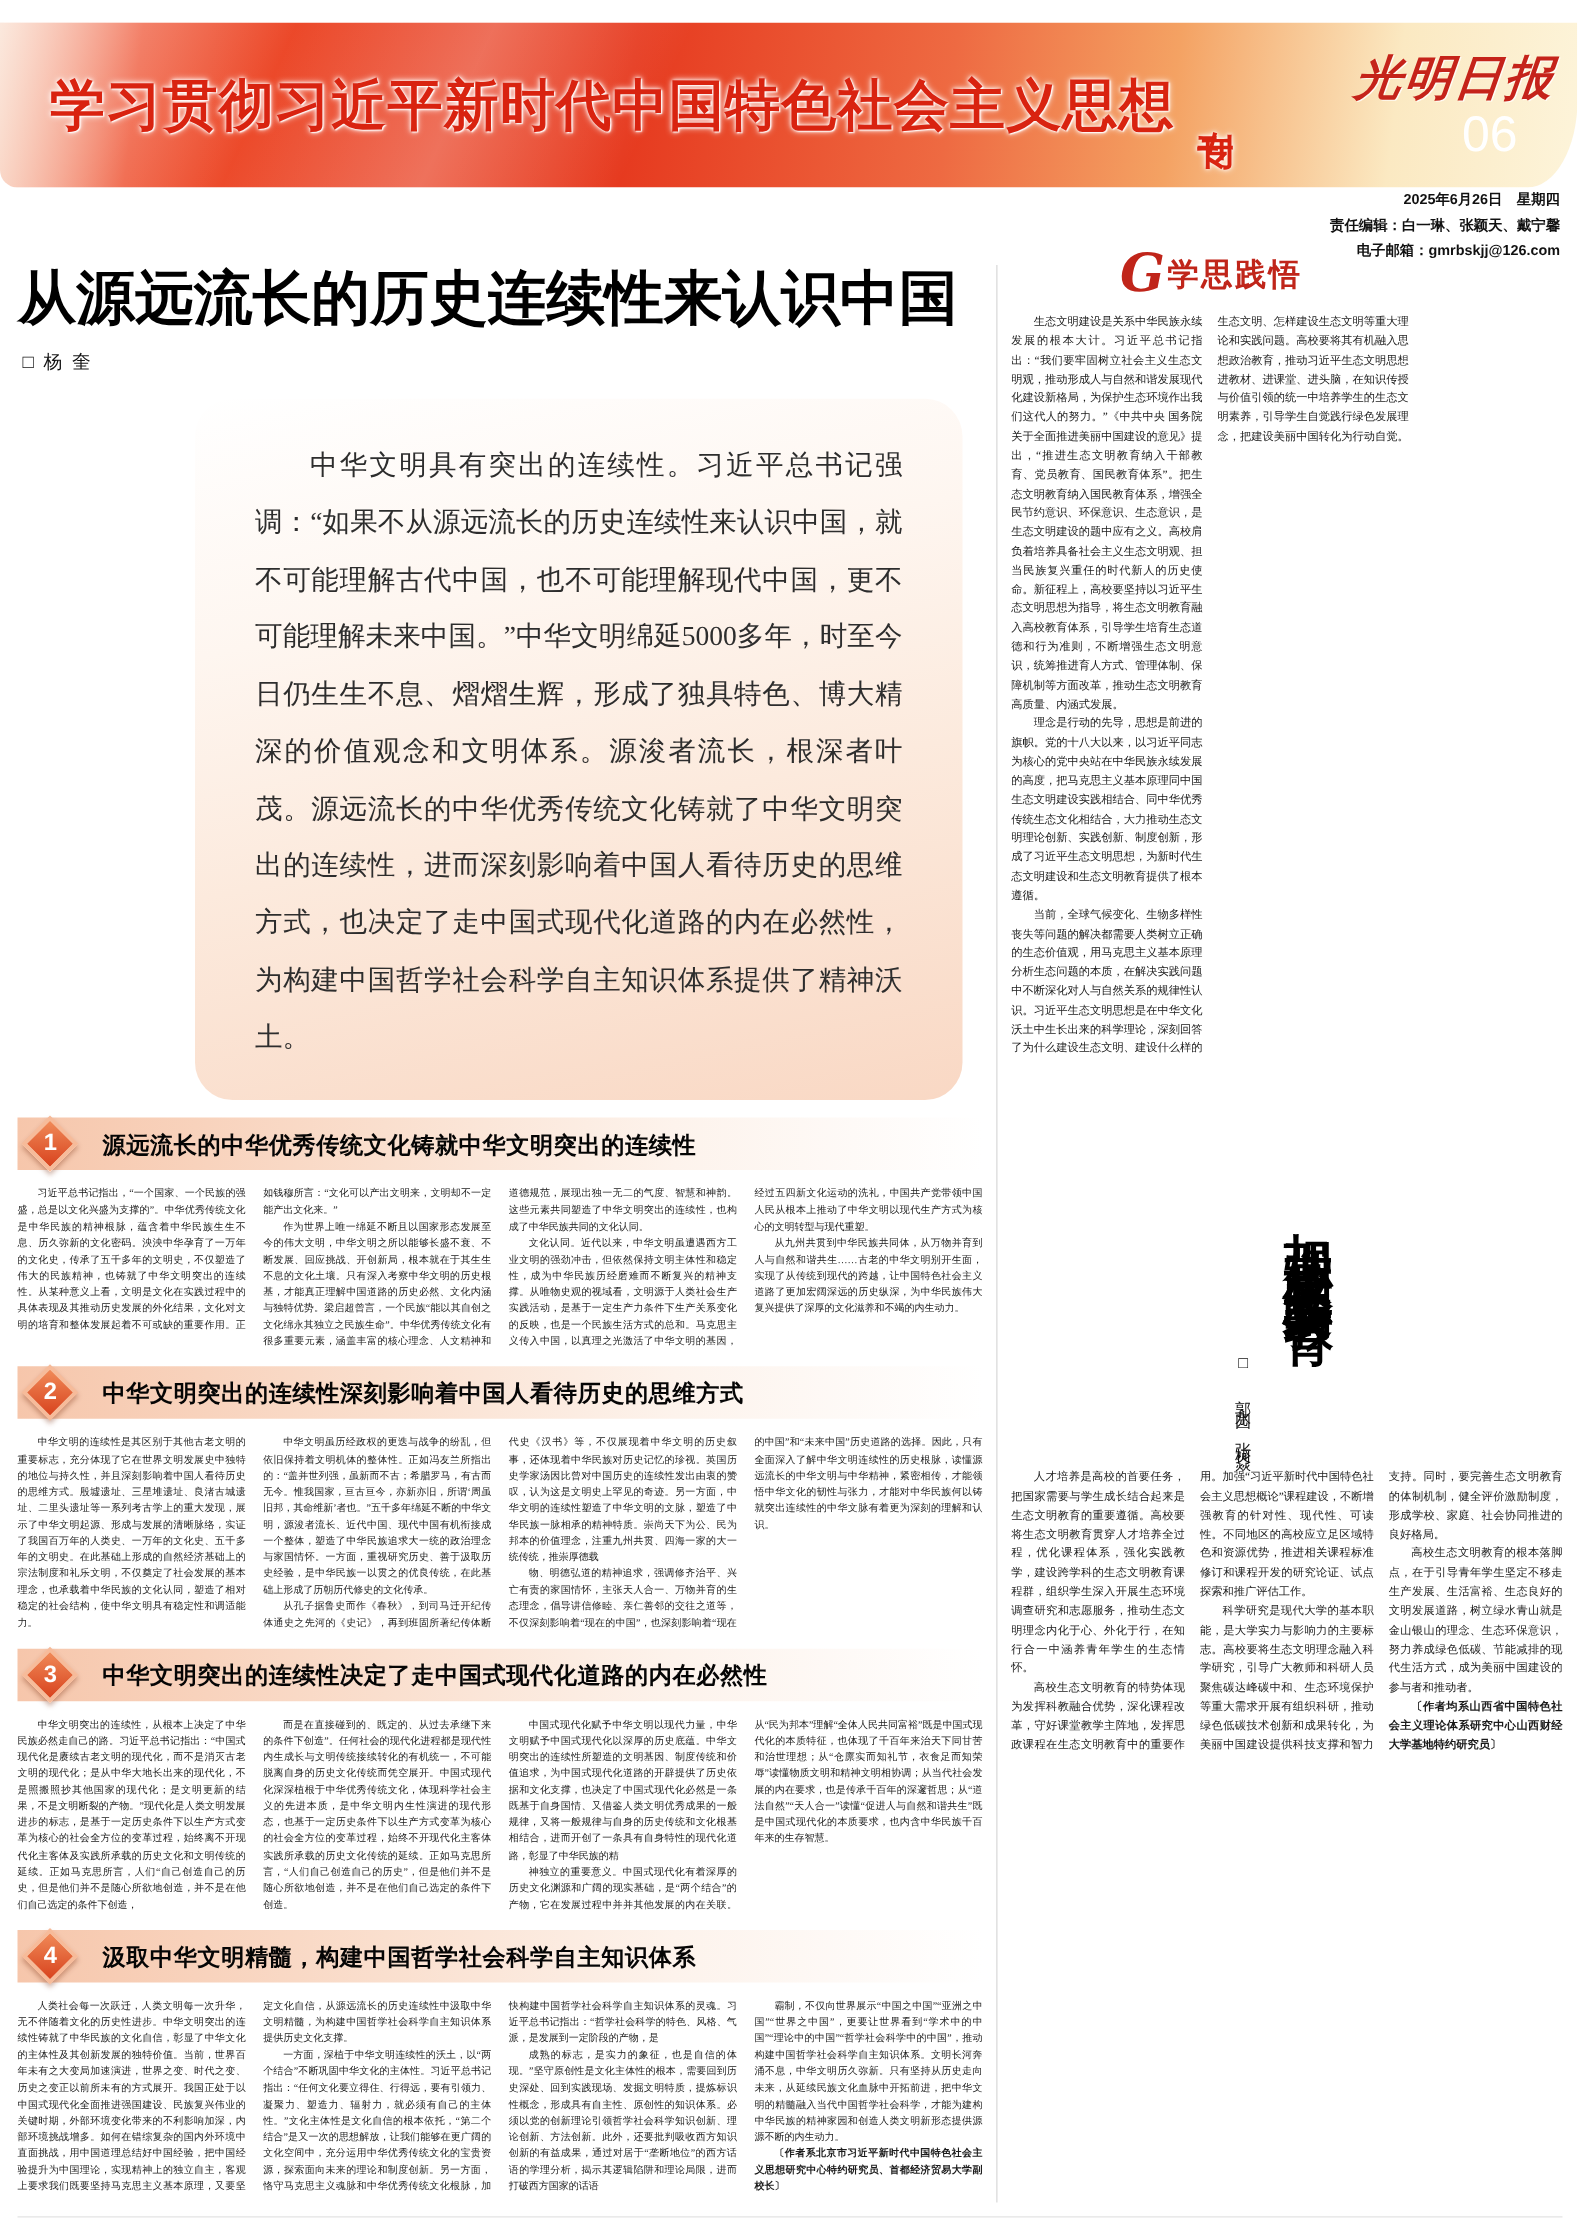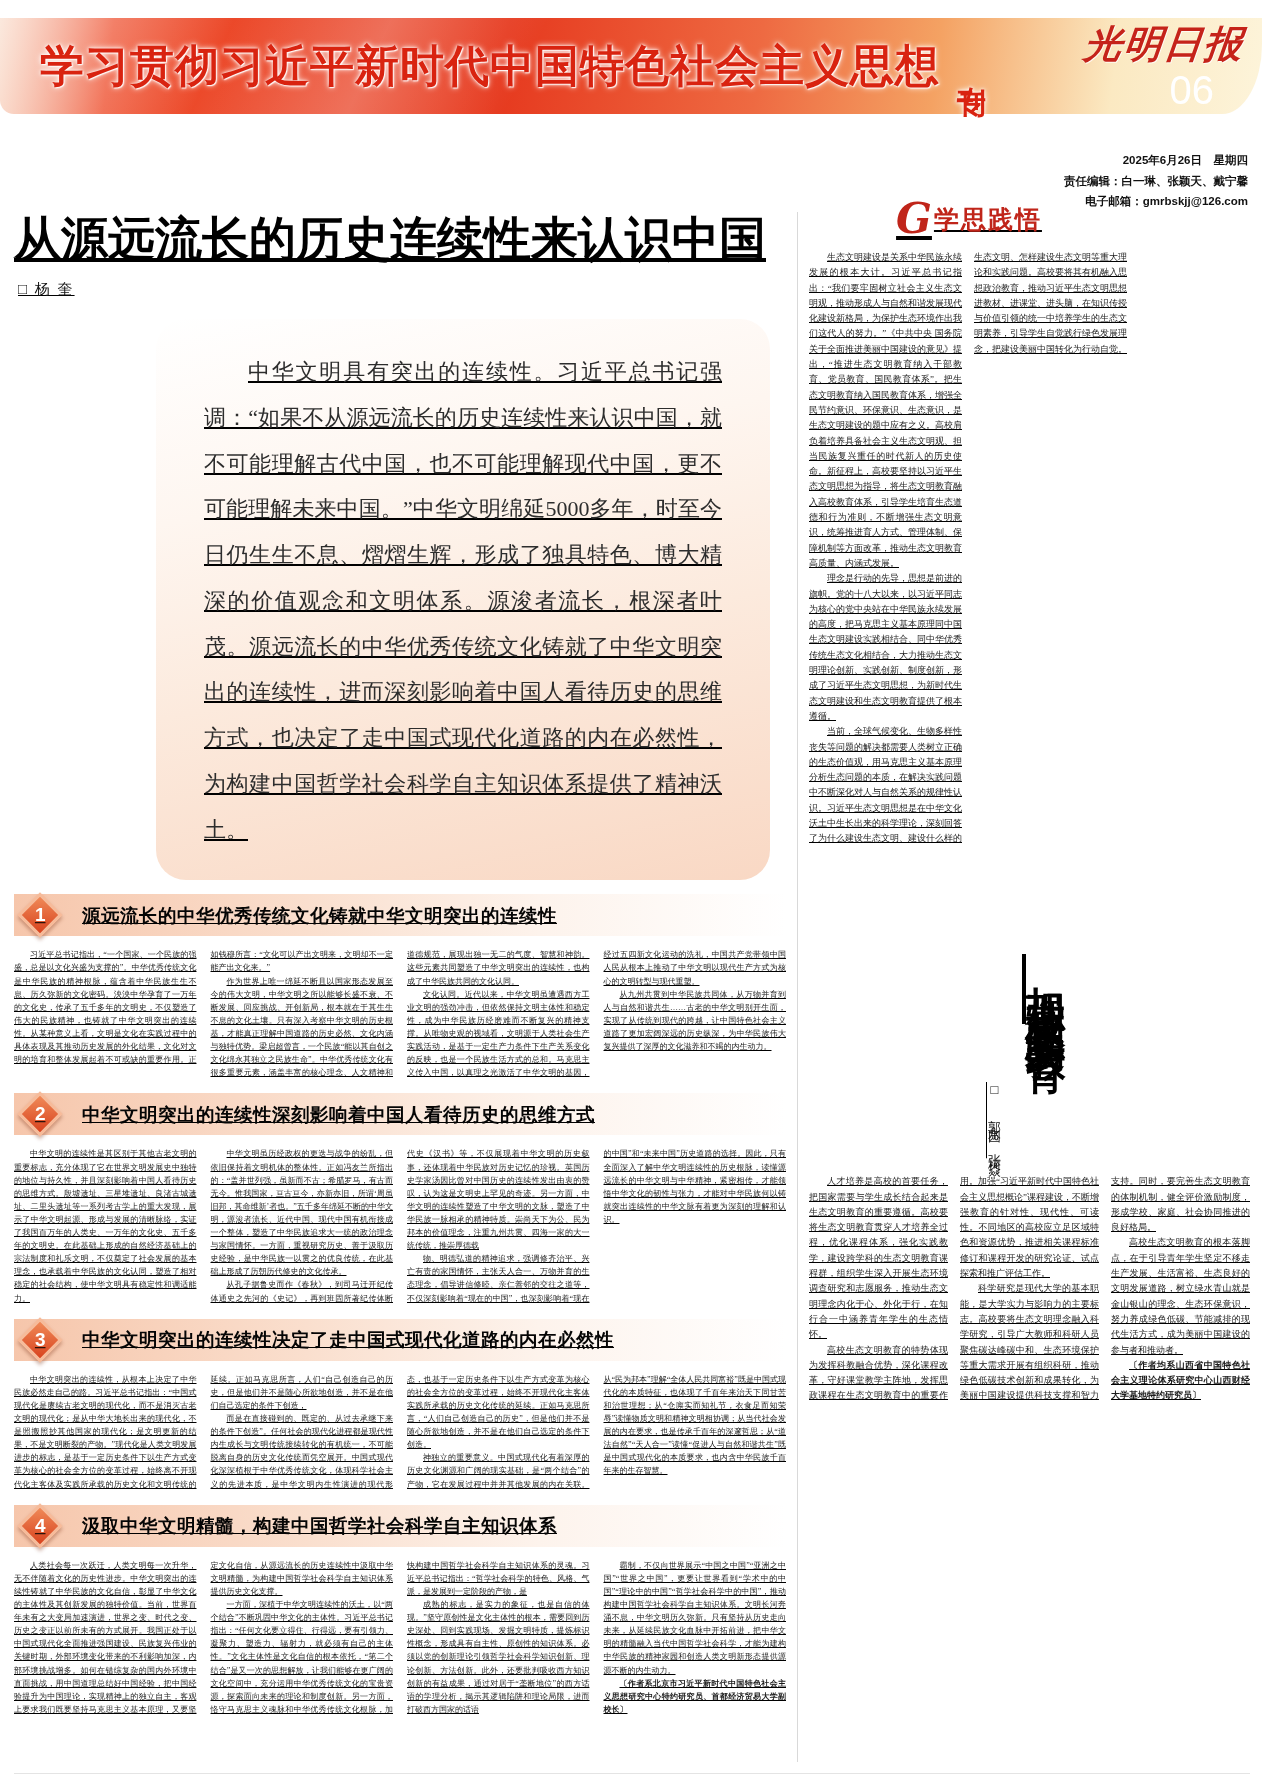--- a/index.html
+++ b/index.html
@@ -3,21 +3,21 @@
 <meta charset="utf-8">
 <style>
   * { box-sizing: border-box; margin: 0; padding: 0; }
   html,body { background:#ffffff; }
   body { font-family: "Liberation Serif", "DejaVu Serif", serif; }
   .page { position:relative; width:1262px; height:1792px; background:#fff; overflow:hidden; }
 
   
   .banner { position:absolute; left:0; top:0; width:1262px; height:148px; }
   .ribbon {
-    position:absolute; left:0; top:18px; right:0; height:96px;
+    position:absolute; left:0; top:18px; right:0; height:132px;
     background:
       linear-gradient(115deg, rgba(255,255,255,.55) 0%, rgba(255,255,255,0) 18%, rgba(255,255,255,.25) 30%, rgba(255,255,255,0) 42%),
       linear-gradient(97deg, #f7cdb4 0%, #ee4f2e 9%, #e63a1f 40%, #ee6a42 60%, #f4a263 74%, #fbe9c2 88%, #fdf4da 100%);
     border-radius: 0 0 40px 14px / 0 0 70px 14px;
     display:flex; align-items:center; padding:0 18px 0 40px;
   }
   .banner-title {
     font-size:44px; font-weight:900; color:#d92310; white-space:nowrap; letter-spacing:1px;
     text-shadow: 0 0 3px #fff, 0 0 6px #fff, 1px 1px 1px rgba(255,255,255,.9);
   }
@@ -33,21 +33,21 @@
   }
   .pagenum { font-size:40px; font-weight:normal; color:#ffffff; padding-right:30px; margin-top:-2px;
     font-family:"Liberation Sans", sans-serif; }
 
   
   .dateline { position:absolute; top:150px; right:14px; text-align:right;
     font-size:11.5px; font-weight:bold; line-height:1.8; color:#111;
     font-family:"Liberation Sans", sans-serif; }
 
   
-  .content { position:absolute; left:14px; right:12px; top:212px; bottom:30px; display:flex;text-decoration:underline; }
+  .content { position:absolute; left:14px; right:12px; top:212px; bottom:30px; display:flex; }
   .content:after{ content:""; position:absolute; left:0; right:0; bottom:-12px; border-bottom:1px solid #e4e4e4; }
   main.article { width:772px; flex:none; }
   .divider { flex:none; width:0; border-left:1px solid #d9d9d9; margin:0 11px; }
   aside.sidebar { flex:1; min-width:0; }
 
   
   h1.headline { font-size:47px; font-weight:900; color:#000; letter-spacing:0; line-height:1.15;
     font-family:"DejaVu Serif", serif; white-space:nowrap; }
   .author { font-size:15px; margin:14px 0 0 4px; color:#111; letter-spacing:2px; }
   .intro-box {
@@ -163,20 +163,21 @@
       <section class="section section-3">
         <div class="section-strip">
           <div class="diamond">
             <span>3</span>
           </div>
           <h2 class="section-title">中华文明突出的连续性决定了走中国式现代化道路的内在必然性</h2>
         </div>
         <div class="body">
             <p>中华文明突出的连续性，从根本上决定了中华民族必然走自己的路。习近平总书记指出：“中国式现代化是赓续古老文明的现代化，而不是消灭古老文明的现代化；是从中华大地长出来的现代化，不是照搬照抄其他国家的现代化；是文明更新的结果，不是文明断裂的产物。”现代化是人类文明发展进步的标志，是基于一定历史条件下以生产方式变革为核心的社会全方位的变革过程，始终离不开现代化主客体及实践所承载的历史文化和文明传统的延续。正如马克思所言，人们“自己创造自己的历史，但是他们并不是随心所欲地创造，并不是在他们自己选定的条件下创造，</p>
             <p>而是在直接碰到的、既定的、从过去承继下来的条件下创造”。任何社会的现代化进程都是现代性内生成长与文明传统接续转化的有机统一，不可能脱离自身的历史文化传统而凭空展开。中国式现代化深深植根于中华优秀传统文化，体现科学社会主义的先进本质，是中华文明内生性演进的现代形态，也基于一定历史条件下以生产方式变革为核心的社会全方位的变革过程，始终不开现代化主客体实践所承载的历史文化传统的延续。正如马克思所言，“人们自己创造自己的历史”，但是他们并不是随心所欲地创造，并不是在他们自己选定的条件下创造。</p>
+            <p>中国式现代化赋予中华文明以现代力量，中华文明赋予中国式现代化以深厚的历史底蕴。中华文明突出的连续性所塑造的文明基因、制度传统和价值追求，为中国式现代化道路的开辟提供了历史依据和文化支撑，也决定了中国式现代化必然是一条既基于自身国情、又借鉴人类文明优秀成果的一般规律，又将一般规律与自身的历史传统和文化根基相结合，进而开创了一条具有自身特性的现代化道路，彰显了中华民族的精</p>
             <p>神独立的重要意义。中国式现代化有着深厚的历史文化渊源和广阔的现实基础，是“两个结合”的产物，它在发展过程中并并其他发展的内在关联。从“民为邦本”理解“全体人民共同富裕”既是中国式现代化的本质特征，也体现了千百年来治天下同甘苦和治世理想；从“仓廪实而知礼节，衣食足而知荣辱”读懂物质文明和精神文明相协调；从当代社会发展的内在要求，也是传承千百年的深邃哲思；从“道法自然”“天人合一”读懂“促进人与自然和谐共生”既是中国式现代化的本质要求，也内含中华民族千百年来的生存智慧。</p>
           </div>
       </section>
 
       <section class="section section-4">
         <div class="section-strip">
           <div class="diamond">
             <span>4</span>
           </div>
           <h2 class="section-title">汲取中华文明精髓，构建中国哲学社会科学自主知识体系</h2>

